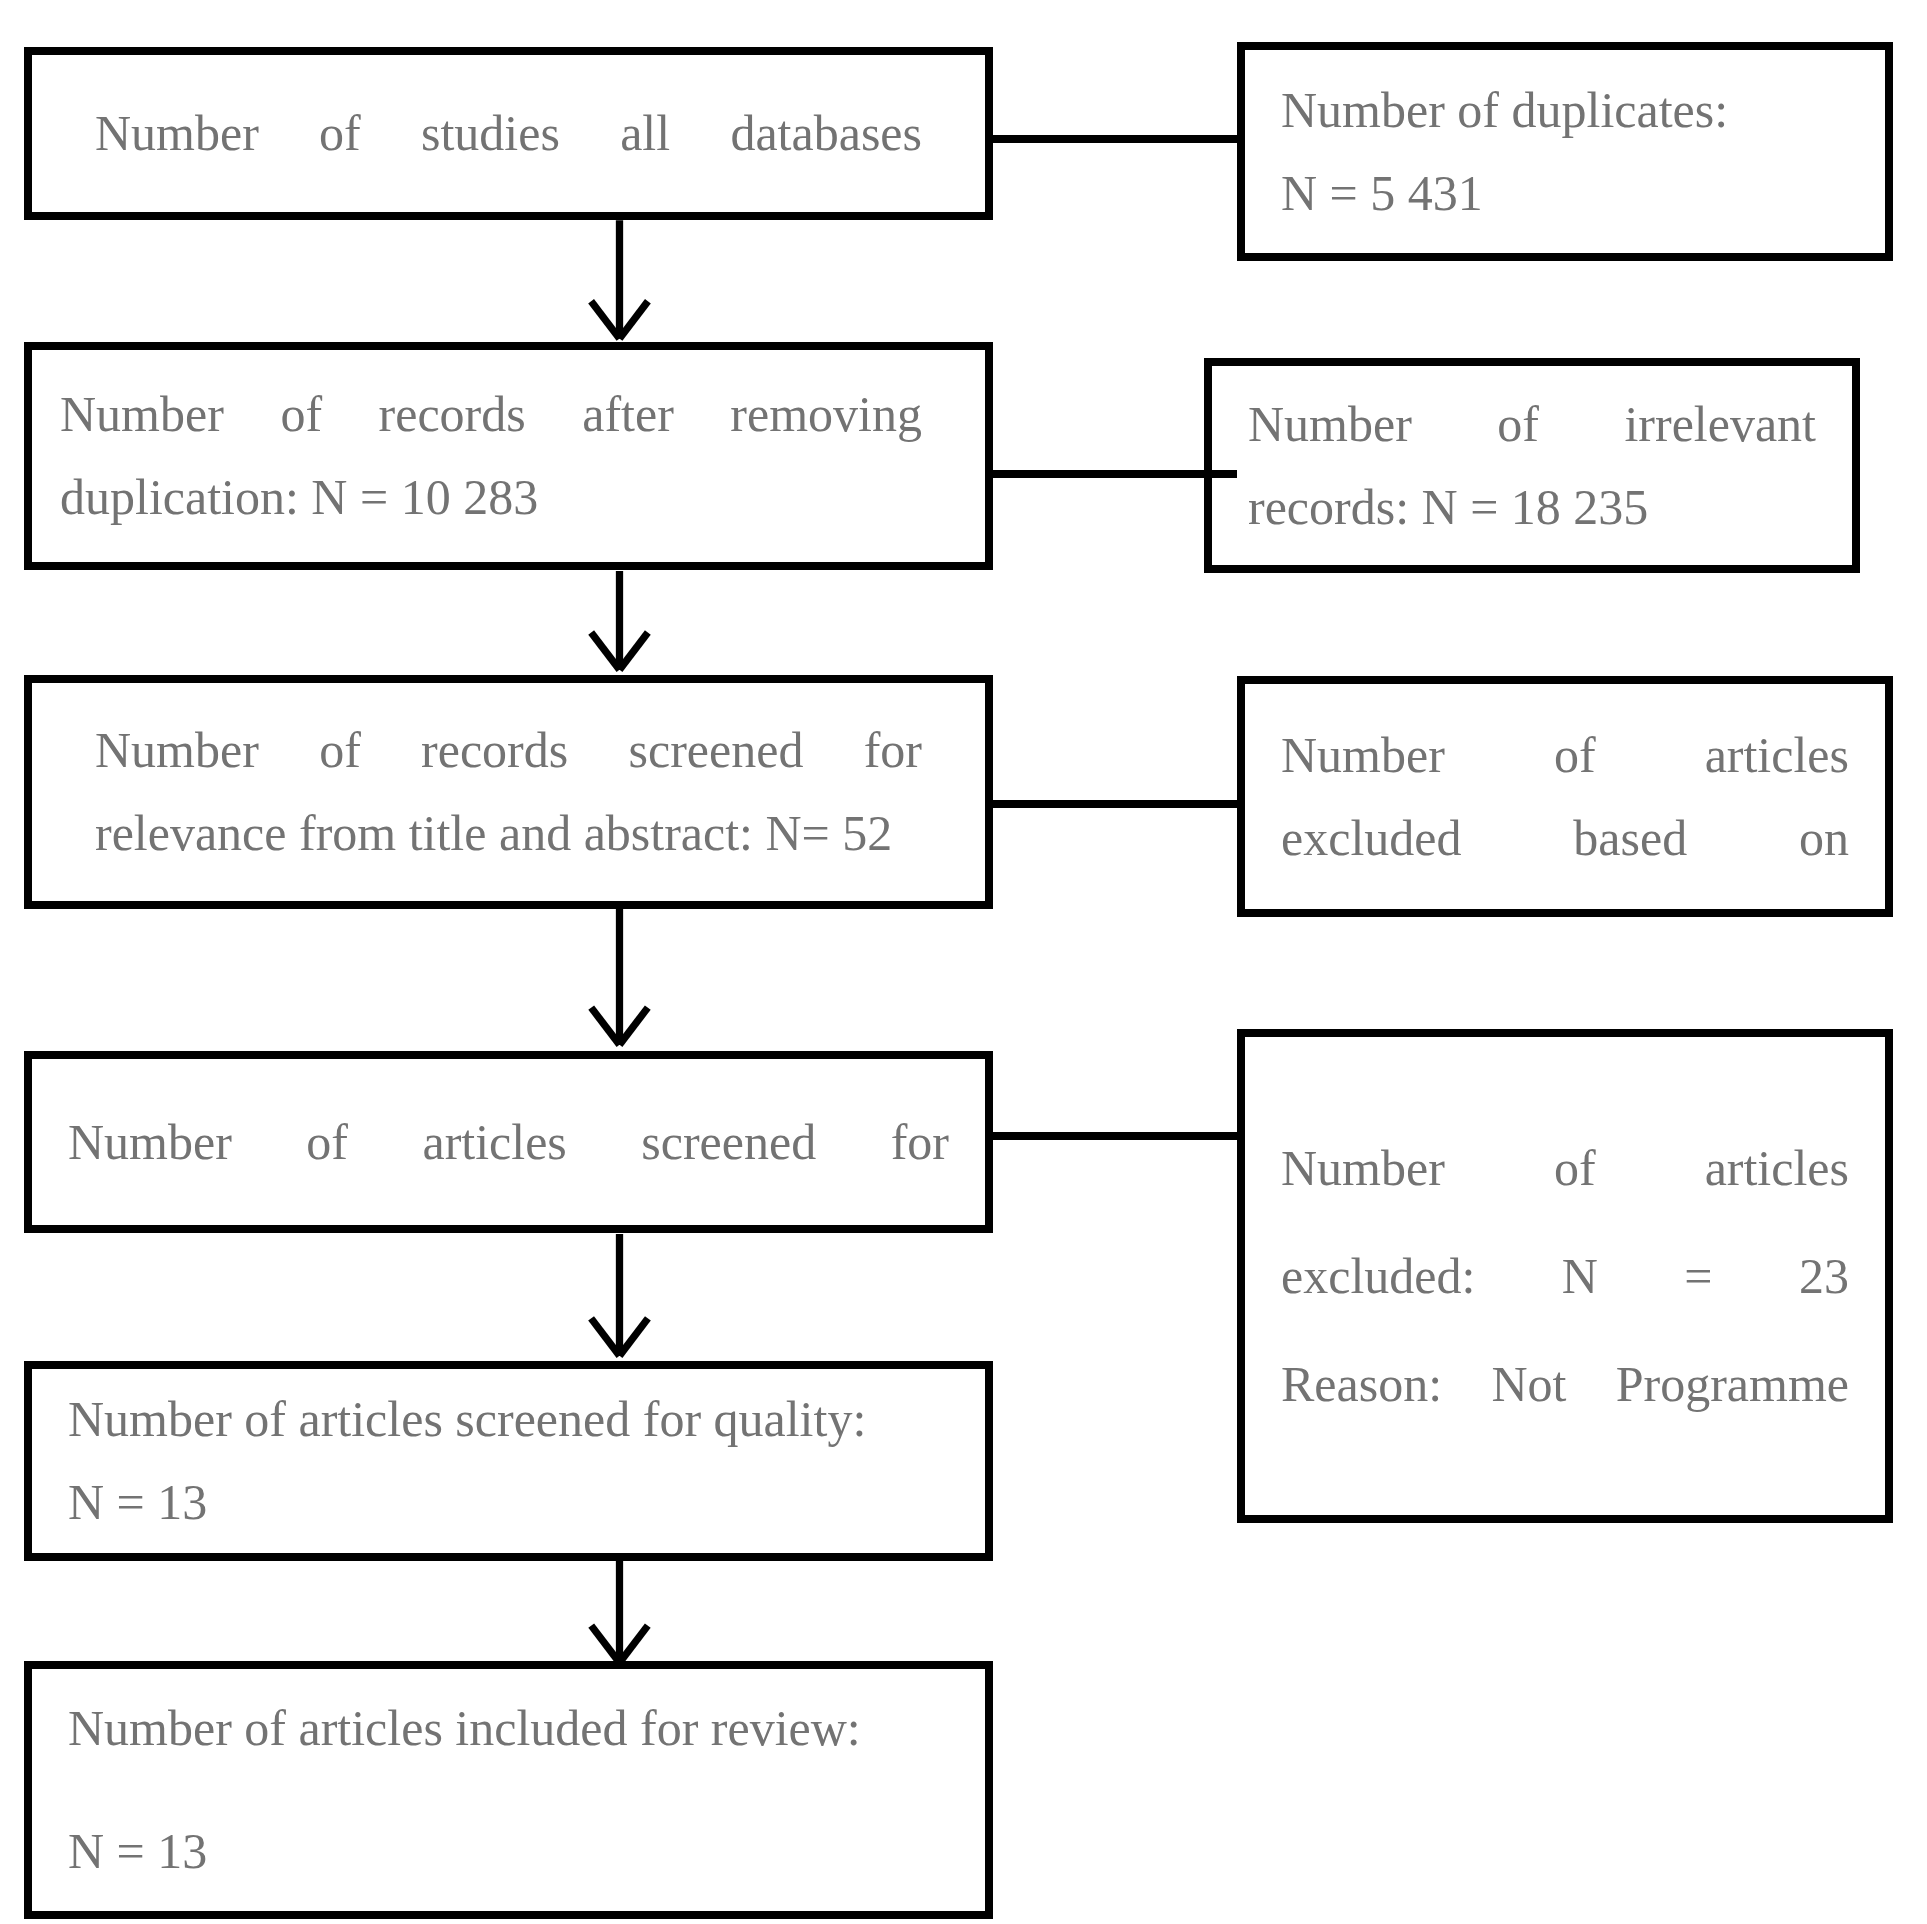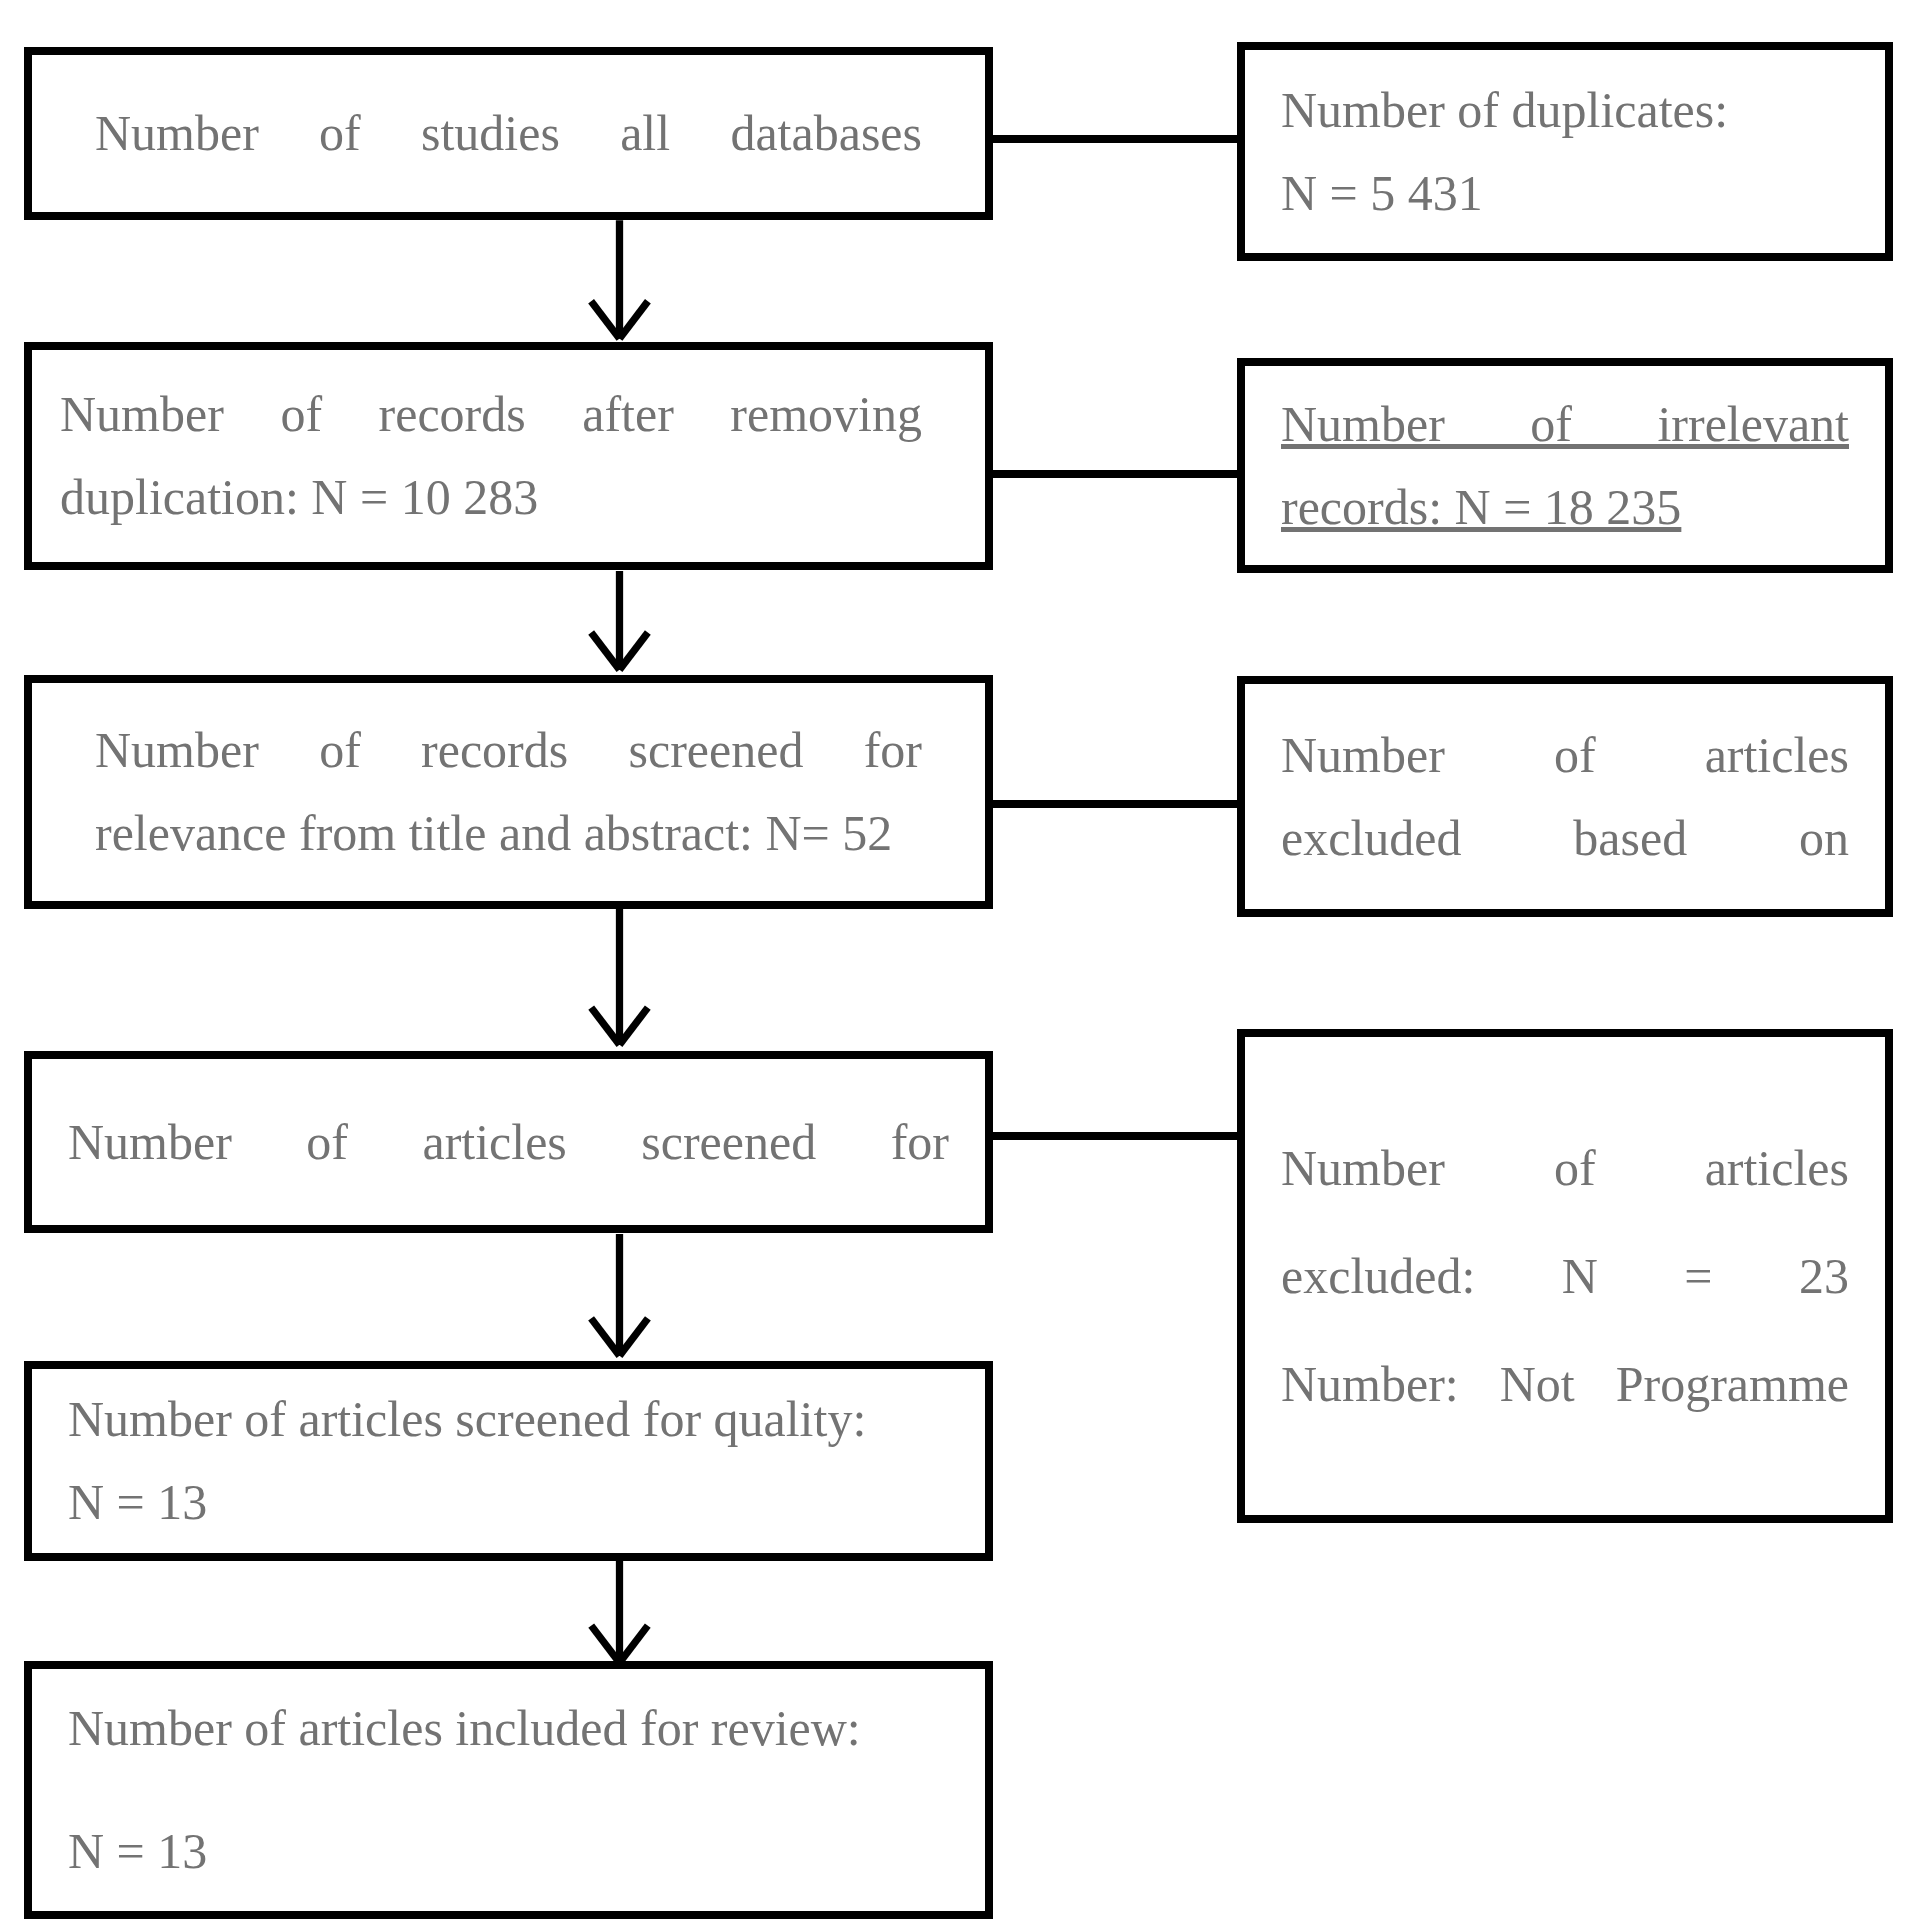--- a/index.html
+++ b/index.html
@@ -80,34 +80,34 @@
   <div class="box pad-narrow lh-152" style="left:24px; top:1645px; width:969px; height:258px;">
     <div class="line">Number of articles included for review:</div>
     <div class="line">N = 13</div>
   </div>
 
   <div class="box pad-narrow" style="left:1237px; top:26px; width:656px; height:219px;">
     <div class="line">Number of duplicates:</div>
     <div class="line">N = 5 431</div>
   </div>
 
-  <div class="box pad-narrow" style="left:1237px; top:342px; width:656px; height:215px;text-decoration:underline;">
+  <div class="box pad-narrow" style="left:1204px; top:342px; width:656px; height:215px;">
     <div class="line just">Number of irrelevant</div>
     <div class="line">records: N = 18 235</div>
   </div>
 
   <div class="box pad-narrow" style="left:1237px; top:660px; width:656px; height:241px;">
     <div class="line just">Number of articles</div>
     <div class="line just">excluded based on</div>
   </div>
 
   <div class="box pad-narrow lh-133" style="left:1237px; top:1013px; width:656px; height:494px;">
     <div class="line just">Number of articles</div>
     <div class="line just">excluded: N = 23</div>
-    <div class="line just">Number: Not Programme</div>
+    <div class="line just">Reason: Not Programme</div>
   </div>
 
   <div class="hline" style="left:993px; top:119px;  width:244px;"></div>
   <div class="hline" style="left:993px; top:454px;  width:244px;"></div>
   <div class="hline" style="left:993px; top:784px;  width:244px;"></div>
   <div class="hline" style="left:993px; top:1116px; width:244px;"></div>
 
   <svg class="varrow" style="left:583px; top:204px;" width="73" height="122" viewBox="0 0 90 150">
     <line x1="45" y1="0" x2="45" y2="146" stroke="#000" stroke-width="9"></line>
     <line x1="10" y1="100" x2="45" y2="146" stroke="#000" stroke-width="9"></line>

